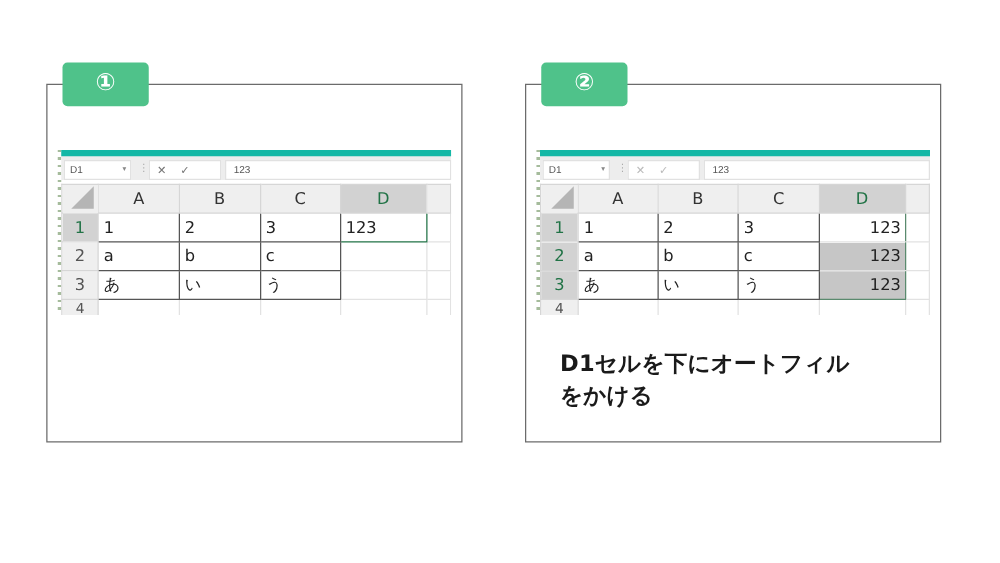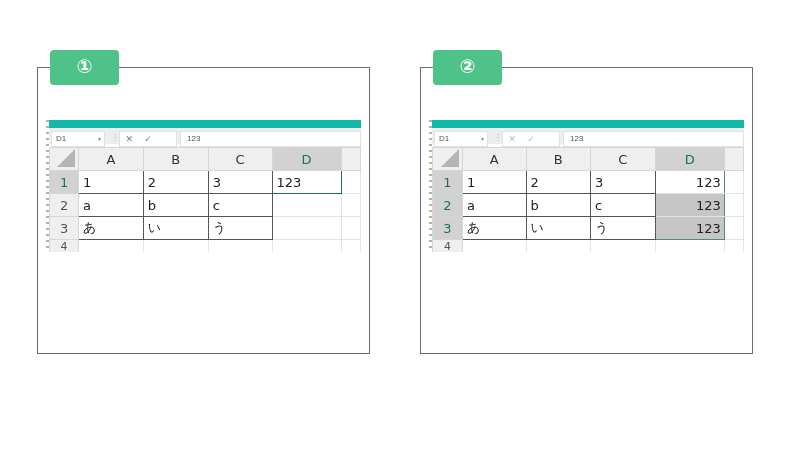--- a/index.html
+++ b/index.html
@@ -43,21 +43,21 @@
     overflow: hidden;
   }
   .sheet-left-strip {
     position: absolute; left: 0; top: 0; width: 3px; height: 100%;
     background: repeating-linear-gradient(#6a8f5a 0 2px, #ffffff 2px 6px);
     opacity: .6;
   }
   .formula-bar {
     position: absolute; top: 0; left: 3px; right: 0; height: 24px;
     background: #ededed;
-    border-top: 8px solid #14b8a6;
+    border-top: 5px solid #14b8a6;
   }
   .namebox {
     position: absolute; top: 3px; left: 2px; width: 54px; height: 16px;
     background: #fff; border: 1px solid #e1e1e1;
     font-size: 8px; color: #555; line-height: 14px; padding-left: 4px;
   }
   .namebox-caret { position: absolute; right: 3px; top: 0; font-size: 6px; color: #888; }
   .fb-sep { position: absolute; top: 5px; left: 62px; font-size: 8px; color: #aaa; }
   .fb-buttons {
     position: absolute; top: 3px; left: 70px; width: 58px; height: 16px;
@@ -276,13 +276,17 @@
           <td class="cell"></td>
           <td class="cell"></td>
           <td class="cell"></td>
         </tr>
       </tbody>
         </table>
 
     </div>
   </div>
 
+  <div class="caption">
+    <div>D1セルを下にオートフィル</div>
+    <div>をかける</div>
+  </div>
 </div>
 
 </body></html>

